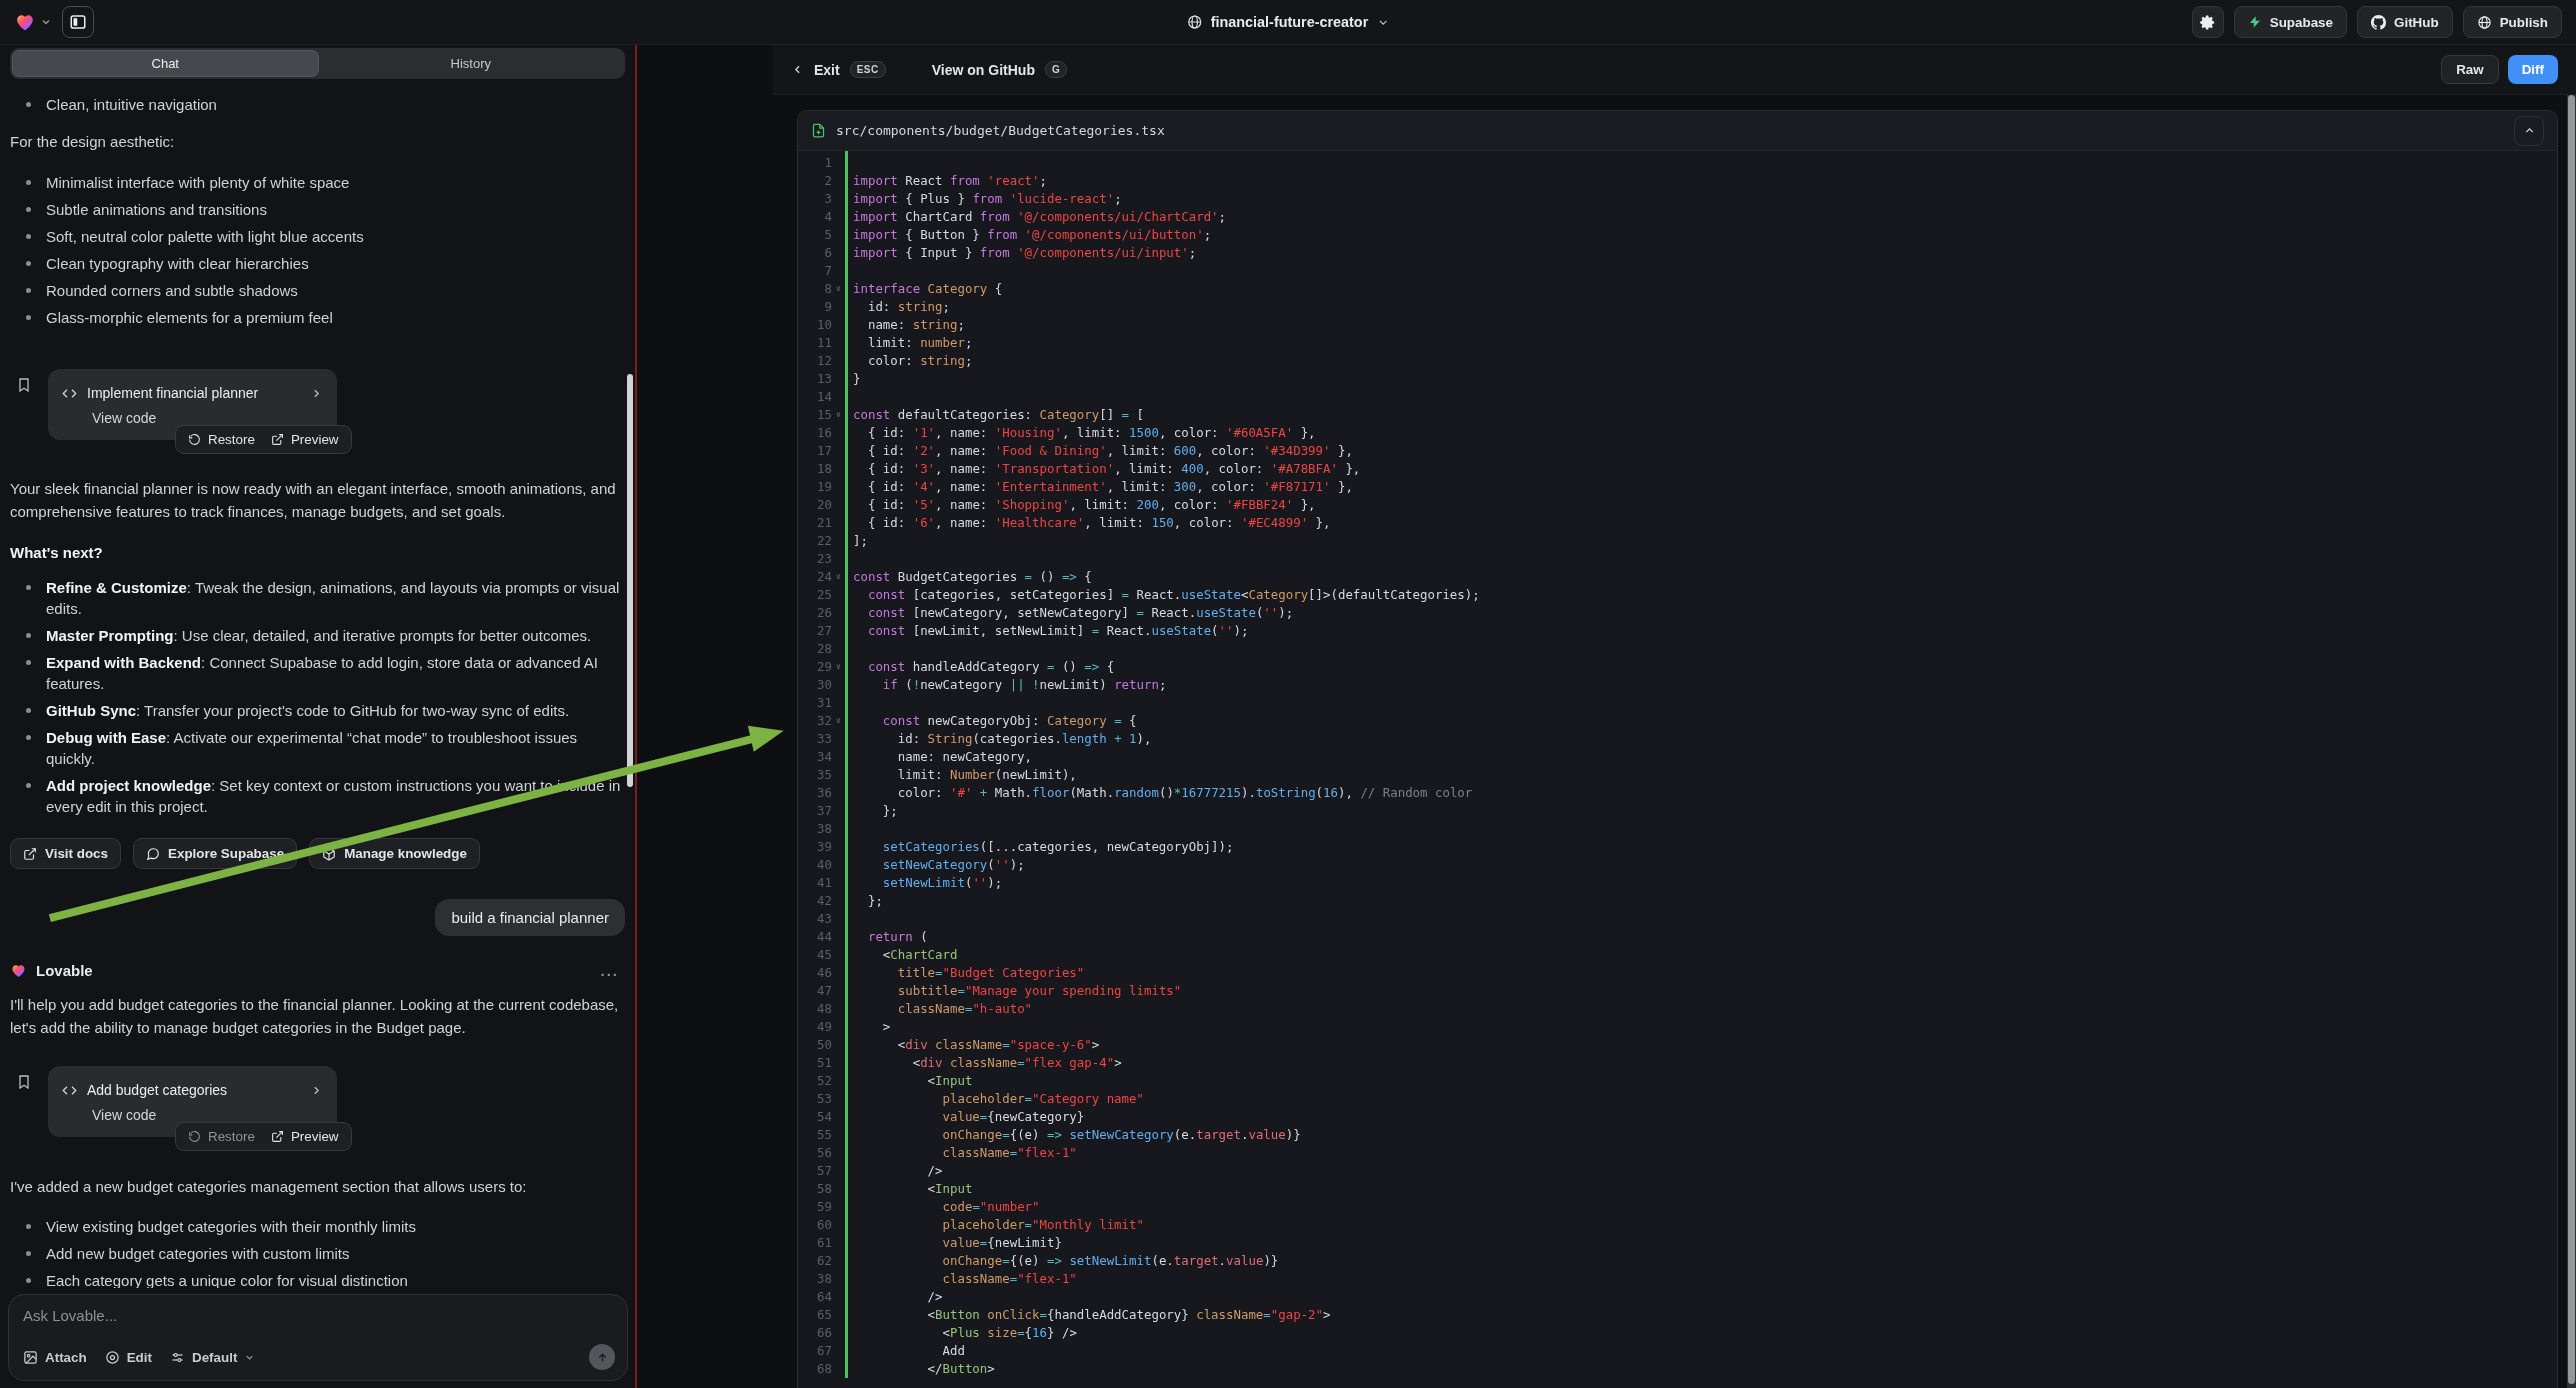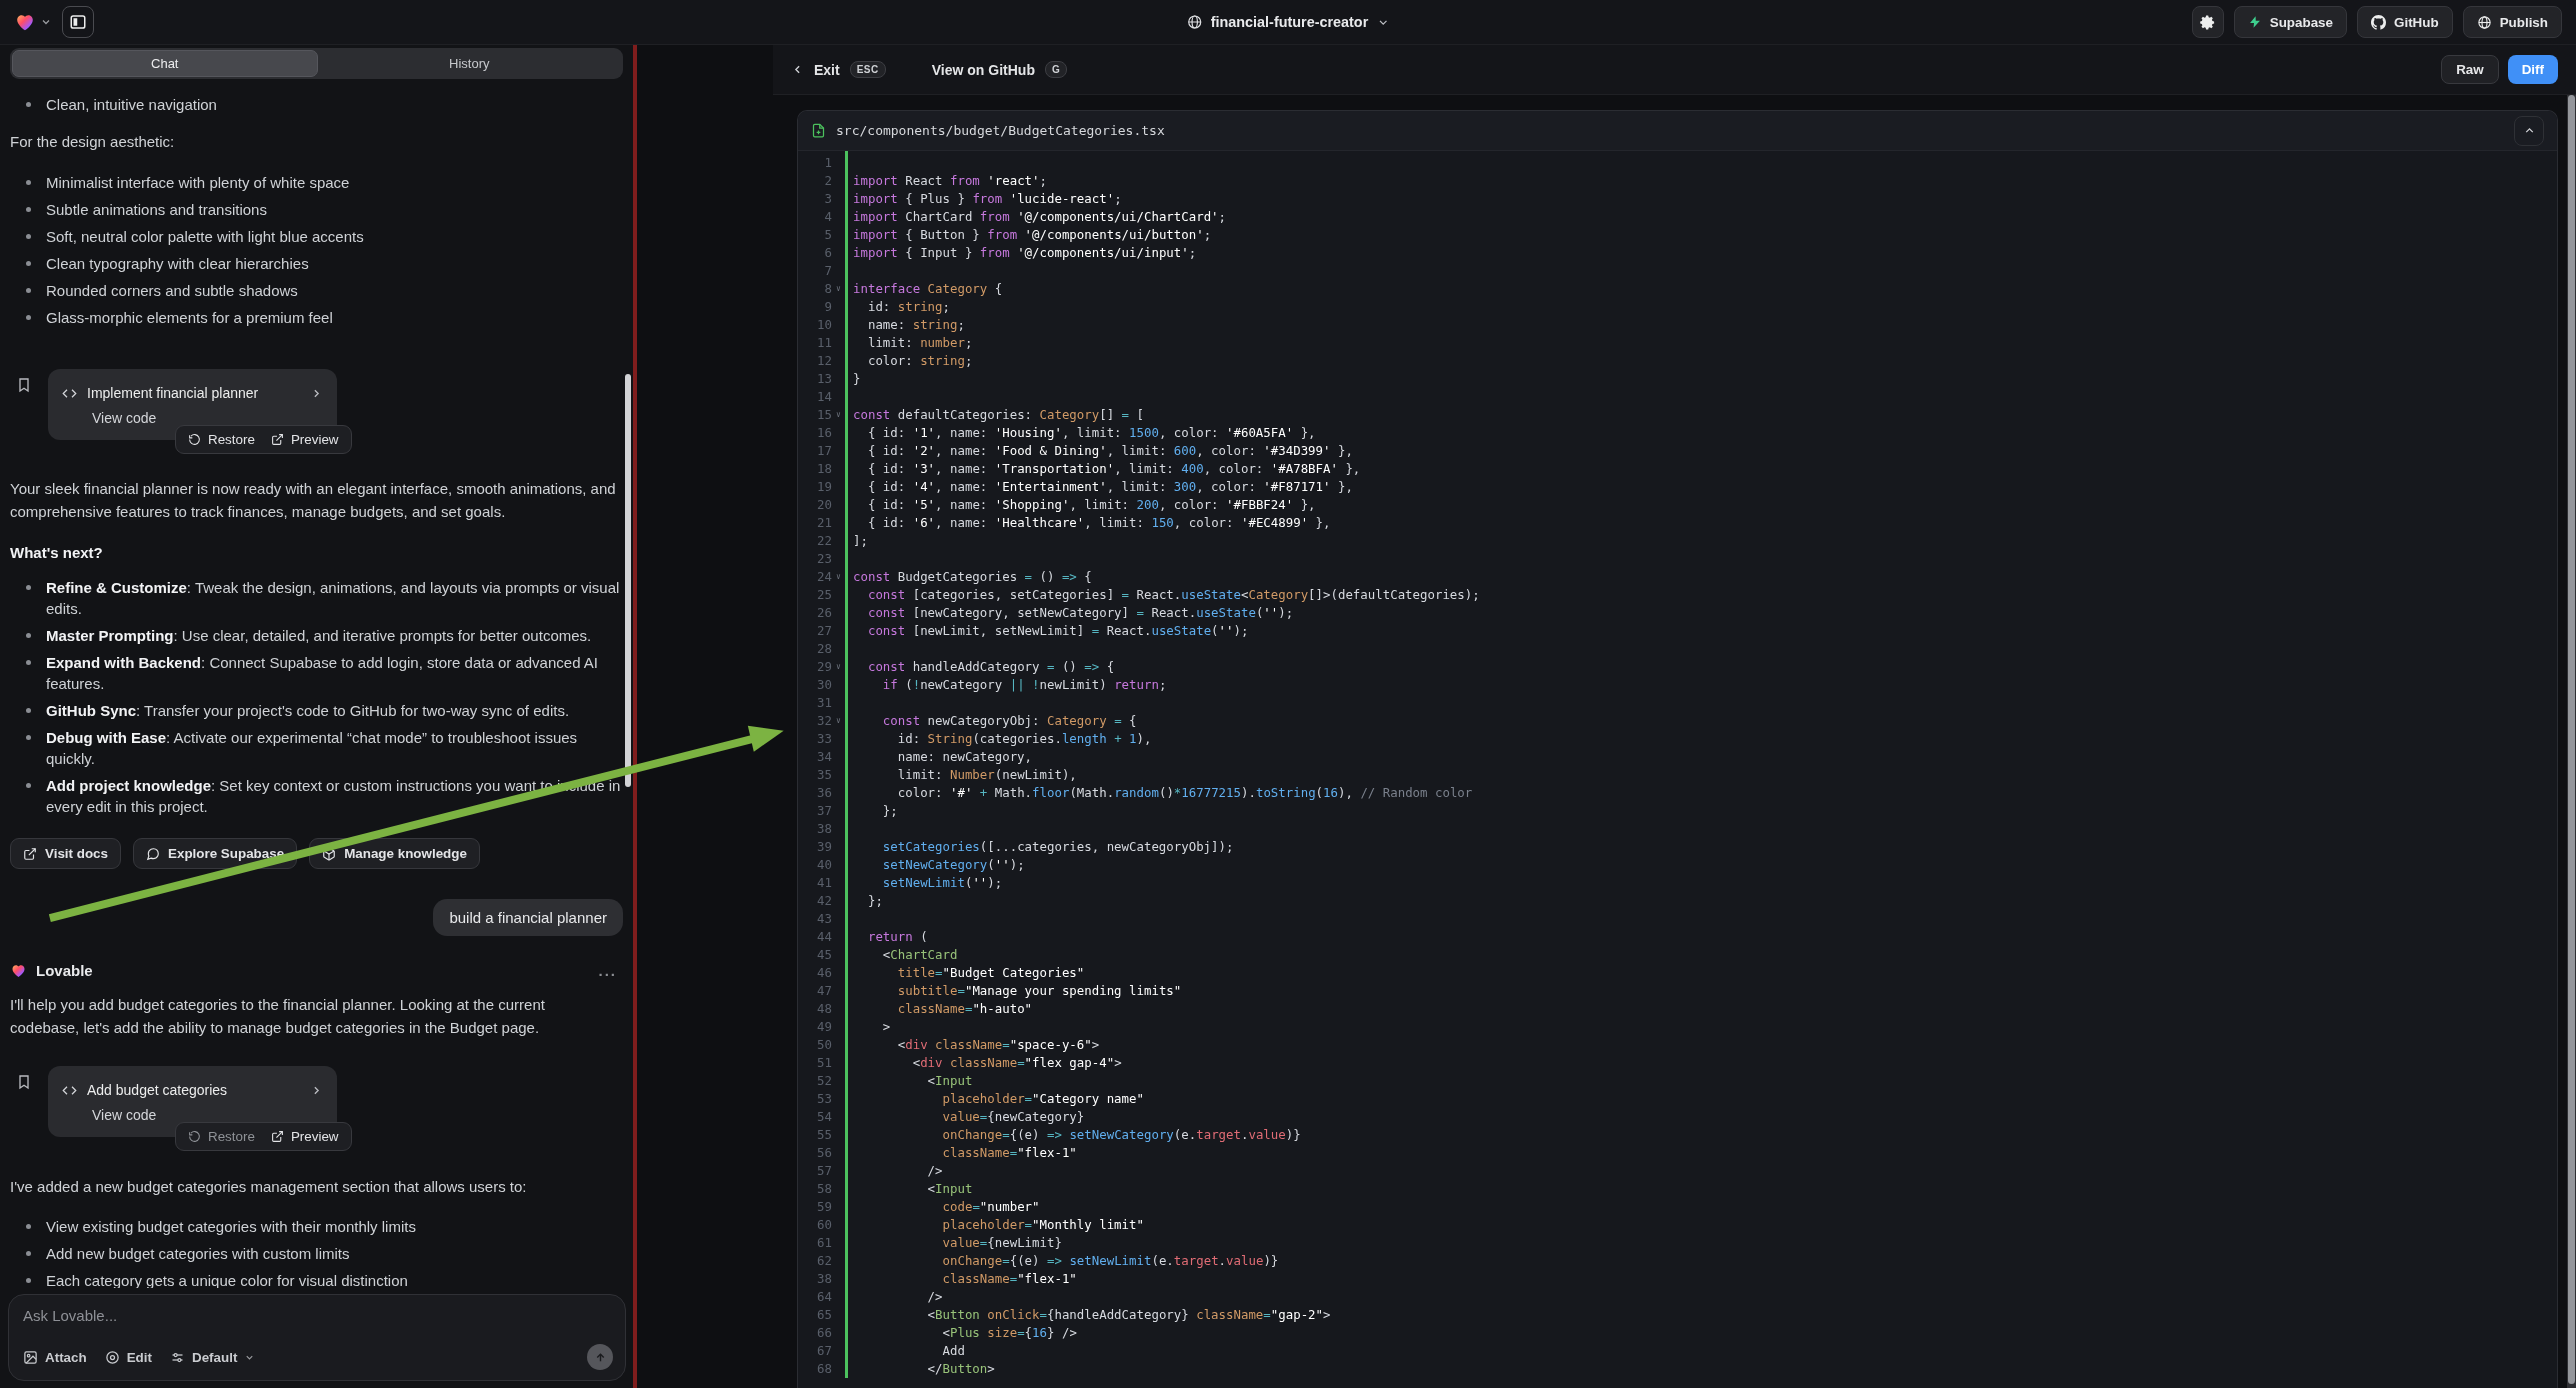--- a/index.html
+++ b/index.html
@@ -16,21 +16,21 @@
   .tb-right { margin-left:auto; display:flex; align-items:center; gap:10px; }
   .icon-btn { width:32px; height:32px; border-radius:8px; background:#232428; border:1px solid #35363b;
     display:flex; align-items:center; justify-content:center; color:#e8e9eb; }
   .pill-btn { height:32px; border-radius:8px; background:#232428; border:1px solid #35363b; color:#e8e9eb;
     display:flex; align-items:center; gap:8px; padding:0 13px; font-size:13.4px; font-weight:600; }
   .logo-wrap { display:flex; align-items:center; gap:4px; }
   svg.ic { display:block; }
 
   
   .chat-panel { position:absolute; left:0; top:45px; width:637px; bottom:0; background:#121316;
-    border-right:4px solid #7f1d1d; }
+    border-right:2px solid #7f1d1d; }
   .code-panel { position:absolute; left:773px; top:45px; right:0; bottom:0; background:#0e0f12; }
 
   
   .tabs { position:absolute; left:10px; right:10px; top:3px; height:31px; background:#2c2d31;
     border-radius:9px; display:flex; padding:2px; z-index:3; }
   .tab { flex:1; display:flex; align-items:center; justify-content:center; font-size:13px; color:#c6c8cc;
     border-radius:7px; }
   .tab.active { background:#47484d; border:1px solid #55565c; color:#ededef; }
 
   
@@ -100,21 +100,21 @@
     gap:10px; padding:0 13px; font-size:13px; color:#d6d8dc; font-family:"DejaVu Sans Mono", monospace; }
   .collapse-btn { margin-left:auto; width:30px; height:30px; border:1px solid #2f3136; border-radius:8px;
     display:flex; align-items:center; justify-content:center; color:#cfd1d5; }
   .code-body { position:relative; padding-top:3px; font-family:"DejaVu Sans Mono", monospace; font-size:12.4px;
     line-height:18px; }
   .diff-bar { position:absolute; left:47px; top:0; bottom:0; width:3px; background:#4CC25E; }
   .code-line { display:flex; white-space:pre; }
   .ln { width:34px; text-align:right; color:#595f6a; flex:none; }
   .fold-slot { width:13px; flex:none; text-align:center; color:#6a707a; font-size:8px; line-height:18px; }
   .lc { margin-left:8px; color:#d7dae0; }
-  .tk-d { color:#d7dae0; } .tk-k { color:#C678DD; } .tk-s { color:#ffffff; } .tk-n { color:#61AFEF; }
+  .tk-d { color:#d7dae0; } .tk-k { color:#C678DD; } .tk-s { color:#ef4444; } .tk-n { color:#61AFEF; }
   .tk-t { color:#D19A66; } .tk-f { color:#61AFEF; } .tk-c { color:#7A808C; } .tk-g { color:#98C379; }
   .tk-r { color:#E06C75; } .tk-a { color:#D19A66; } .tk-o { color:#56B6C2; }
 
   .win-scrollbar { position:absolute; right:0; top:50px; bottom:0; width:9px; background:#2e2f33; }
   .win-thumb { position:absolute; left:1px; right:1px; top:0; height:1289px; border-radius:4px; background:#94969b; }
 </style>
 </head>
 <body>
 
 <div class="app">

